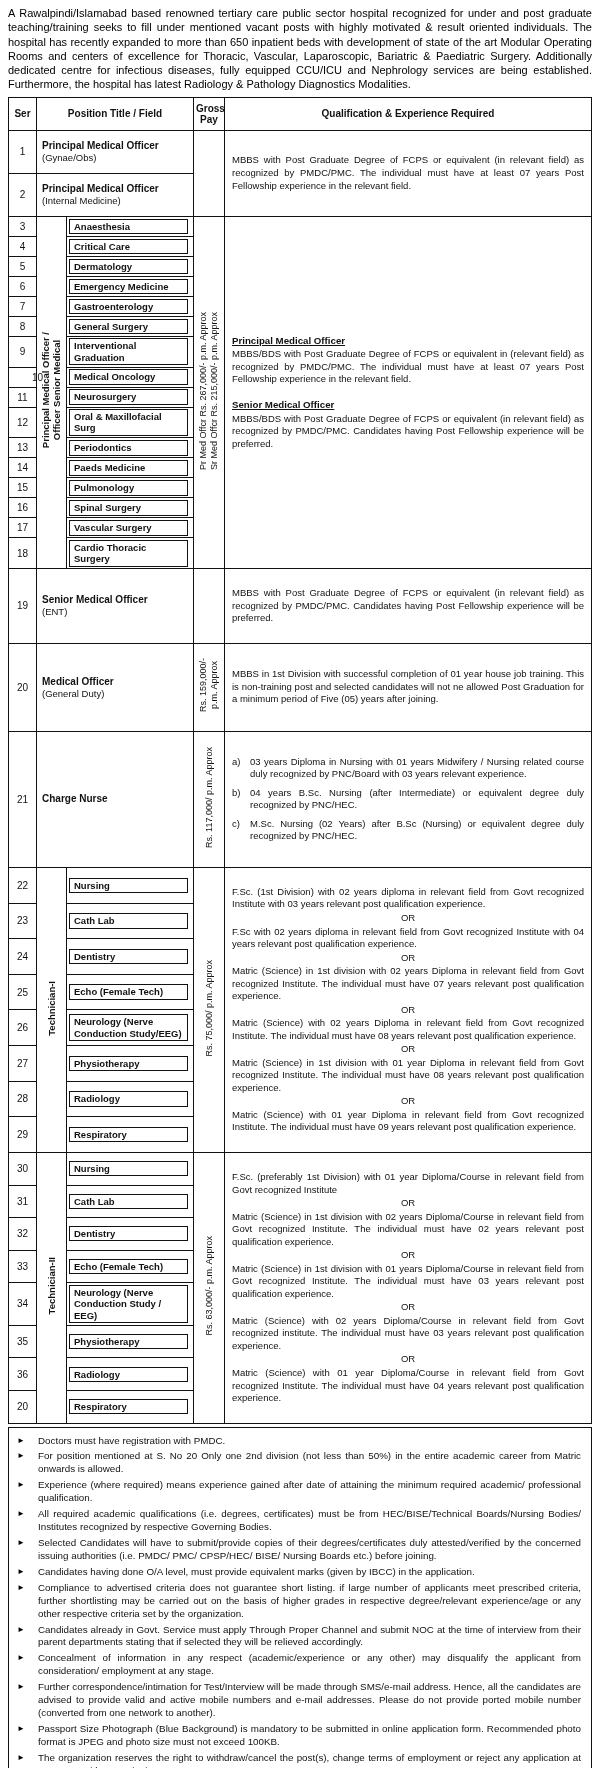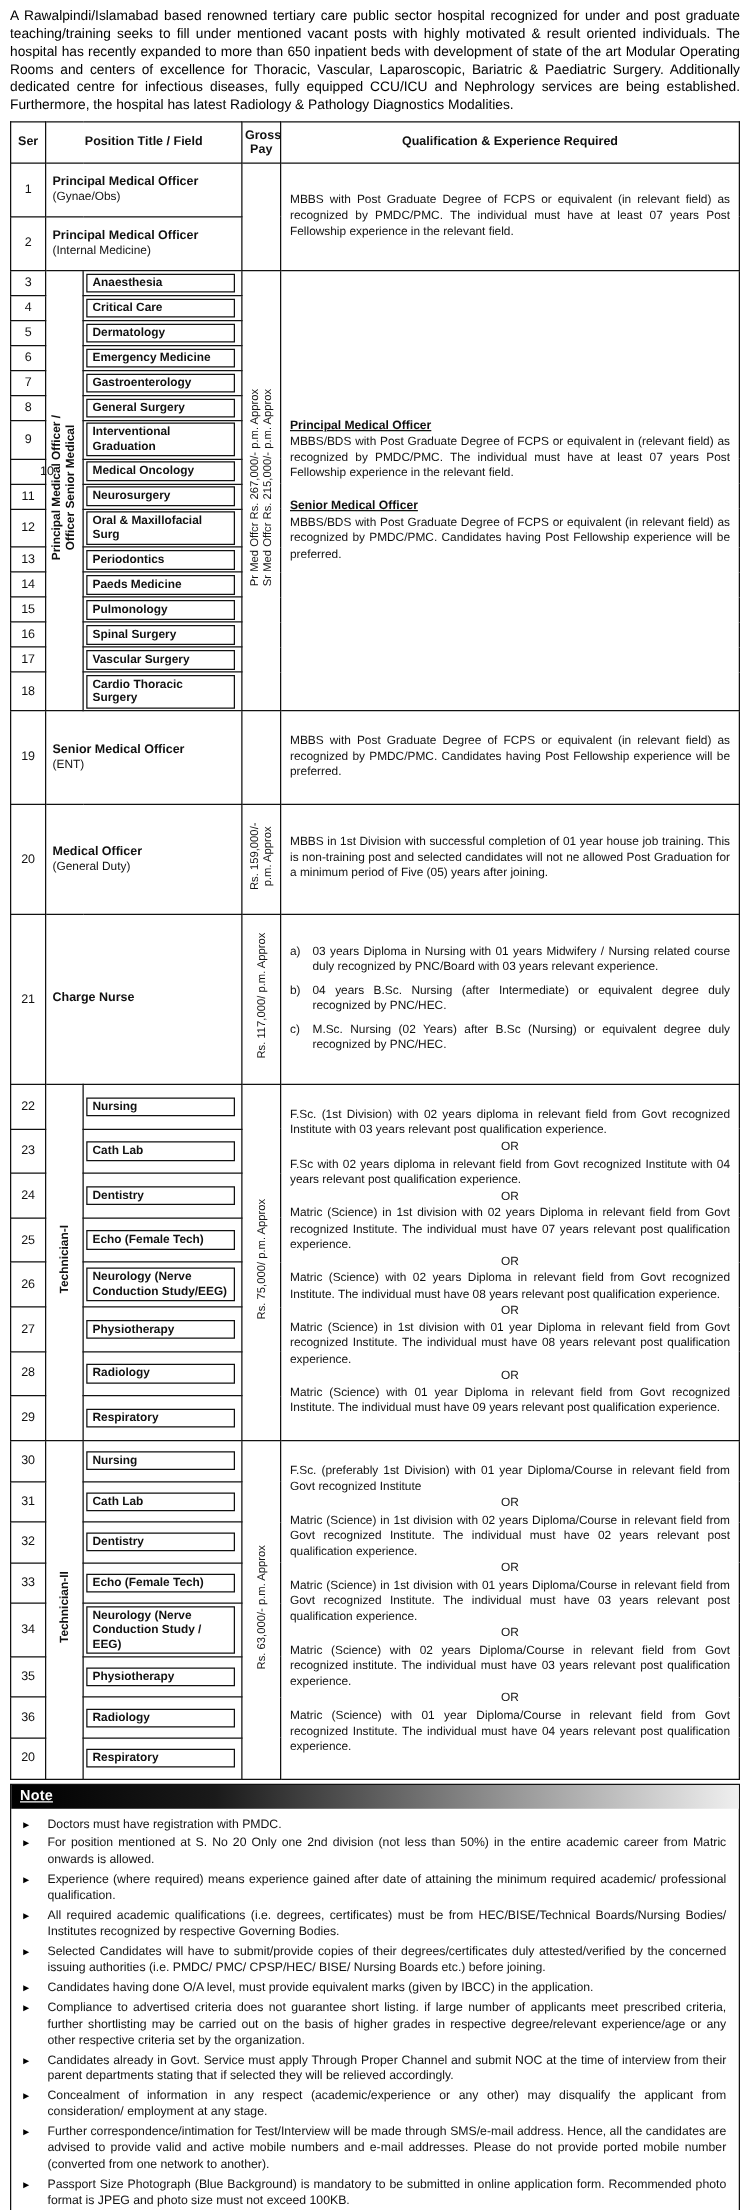--- a/index.html
+++ b/index.html
@@ -368,23 +368,20 @@
             <td class="ser" style="height: 29px;">20</td>
             <td class="spec">
               <div class="specbox">Respiratory</div>
             </td>
           </tr>
         </tbody>
     </table>
   </div>
 
   <section class="sect">
-    <div class="bar">
-      <span class="u">Note</span>
-    </div>
     <ul class="blist" id="note-list">
         <li>
           <span class="bullet">►</span>
           <span class="btext">Doctors must have registration with PMDC.</span>
         </li>
         <li>
           <span class="bullet">►</span>
           <span class="btext">For position mentioned at S. No 20 Only one 2nd division (not less than 50%) in the entire academic career from Matric onwards is allowed.</span>
         </li>
         <li>

